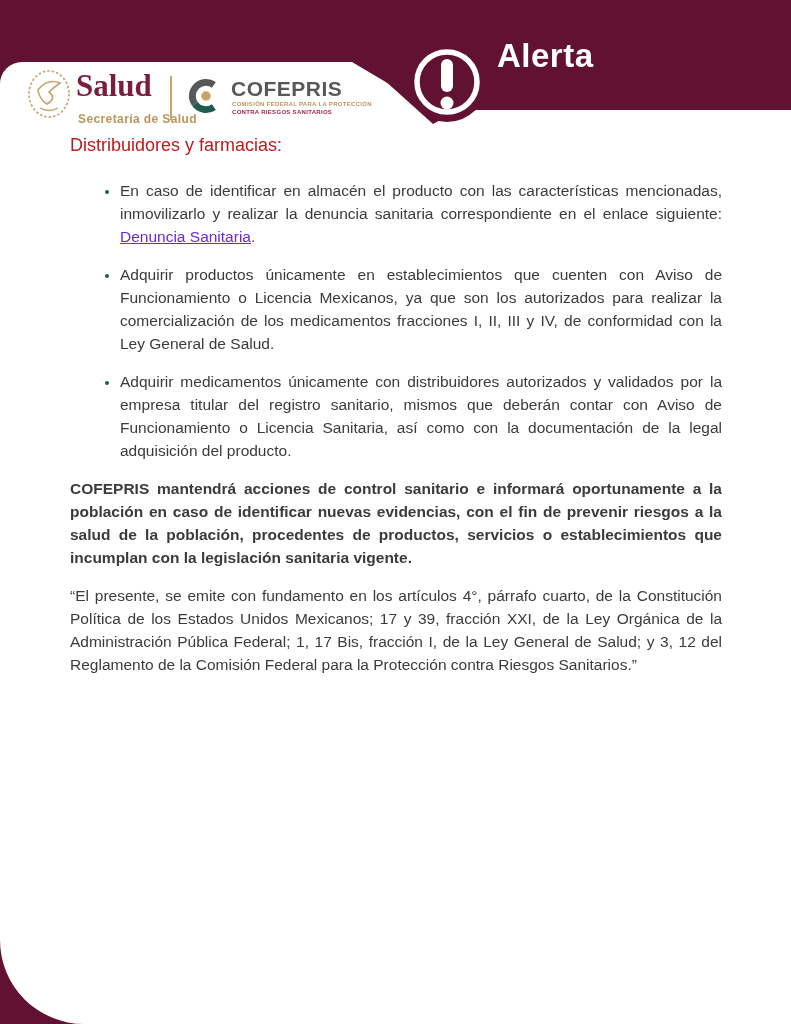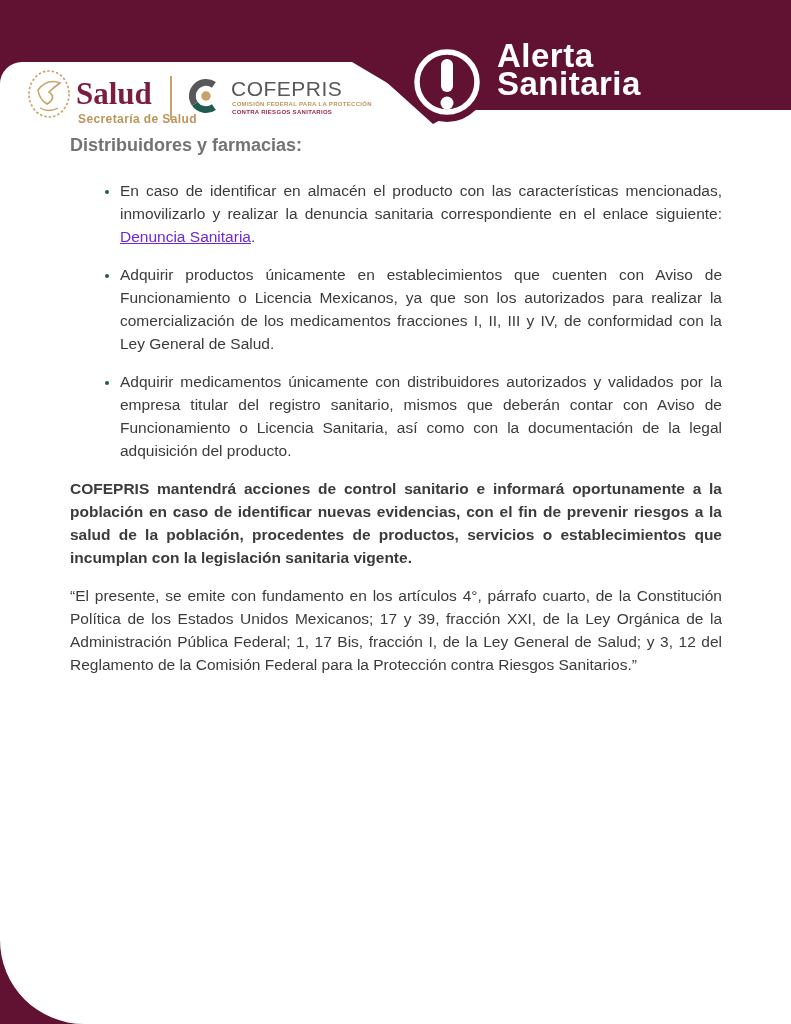--- a/index.html
+++ b/index.html
@@ -13,53 +13,53 @@
   }
   
   .header-svg { position:absolute; top:0; left:0; }
   .alert-title {
     position:absolute; left:497px; top:42px;
     color:#ffffff; font-weight:bold; font-size:33px; line-height:28px;
     letter-spacing:0.5px;
   }
   .logo-eagle { position:absolute; left:26px; top:68px; }
   .salud-title {
-    position:absolute; left:76px; top:76px;
+    position:absolute; left:76px; top:68px;
     font-family:"Liberation Serif", serif; font-weight:bold;
     font-size:31px; color:#7b1e3c;
   }
   .salud-sub {
     position:absolute; left:78px; top:112px;
     font-size:12px; font-weight:bold; color:#bc955c; letter-spacing:0.4px;text-align:right;
   }
   .logo-divider {
     position:absolute; left:170px; top:76px;
     width:2px; height:44px; background:#c9a267;
   }
   .cofepris-icon { position:absolute; left:186px; top:76px; }
   .cofepris-title {
     position:absolute; left:231px; top:77px;
-    font-size:21px; font-weight:normal; color:#57585a; letter-spacing:0.5px;
+    font-size:21px; font-weight:bold; color:#57585a; letter-spacing:0.5px;
   }
   .cofepris-sub1 {
     position:absolute; left:232px; top:101px;
     font-size:6px; font-weight:bold; color:#bc955c; letter-spacing:0.3px;
   }
   .cofepris-sub2 {
     position:absolute; left:232px; top:109px;
     font-size:6px; font-weight:bold; color:#9d2449; letter-spacing:0.3px;
   }
   
   .content {
     position:absolute; top:126px; left:70px; width:652px;
     color:#3b3b3b; font-size:15.5px; line-height:23px;
   }
   .section-heading {
     margin:8px 0 22px 0;
-    font-size:18px; font-weight:bold; color:#737373;
+    font-size:18px; font-weight:normal; color:#b91c1c;
   }
   ul.bullets { margin:0; padding:0 0 0 50px; list-style:disc; }
   ul.bullets li {
     margin:0 0 15px 0;
     text-align:justify;
   }
   ul.bullets li::marker { color:#235b4e; font-size:14px; }
   .link { color:#6d28d9; text-decoration:underline; cursor:pointer; }
   p.body-par { margin:0 0 15px 0; text-align:justify;font-weight:bold; }
   p.legal-par { margin:0 0 18px 0; text-align:justify; }
@@ -90,21 +90,20 @@
     <circle cx="447" cy="82" r="30" fill="none" stroke="#ffffff" stroke-width="5.5"></circle>
 
     <g>
       <rect x="441" y="59" width="12" height="33" rx="6" fill="#ffffff"></rect>
       <circle cx="447" cy="103" r="6.5" fill="#ffffff"></circle>
     </g>
   </svg>
 
   <div class="alert-title">
     <div>Alerta</div>
-    <div>Sanitaria</div>
   </div>
 
   <svg class="logo-eagle" width="46" height="52" viewBox="0 0 46 52">
     <ellipse cx="23" cy="26" rx="20" ry="23" fill="none" stroke="#c9a267" stroke-width="1.6" stroke-dasharray="2.5,2"></ellipse>
     <path d="M12,22 Q21,10 34,15 Q27,20 23,24 Q31,30 21,36 Q13,31 12,22 Z" fill="none" stroke="#c9a267" stroke-width="1.6"></path>
     <path d="M14,40 Q23,45 32,40" fill="none" stroke="#c9a267" stroke-width="1.4"></path>
   </svg>
   <div class="salud-title">Salud</div>
   <div class="salud-sub">Secretaría de Salud</div>
 

